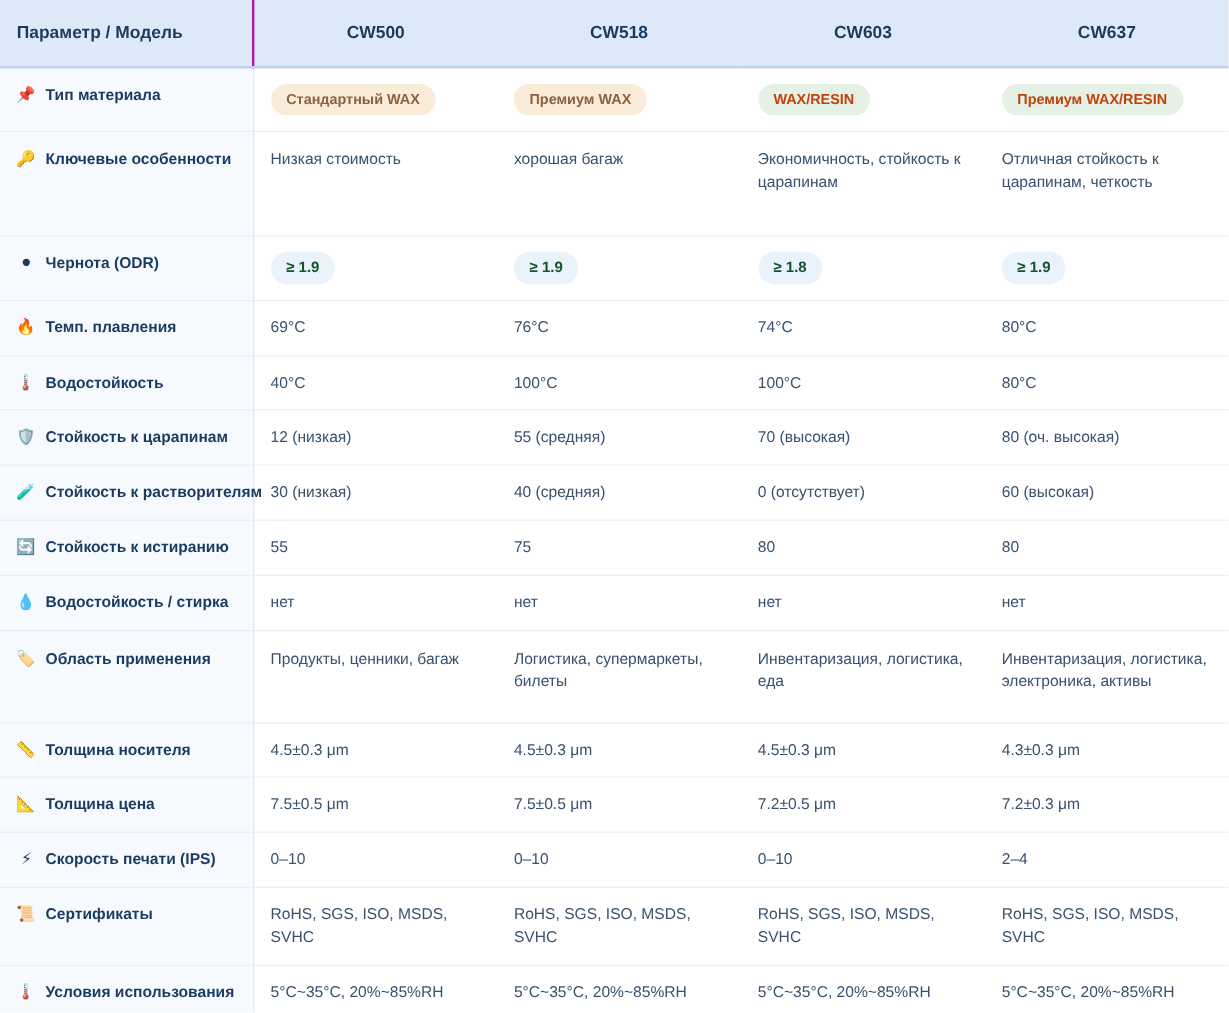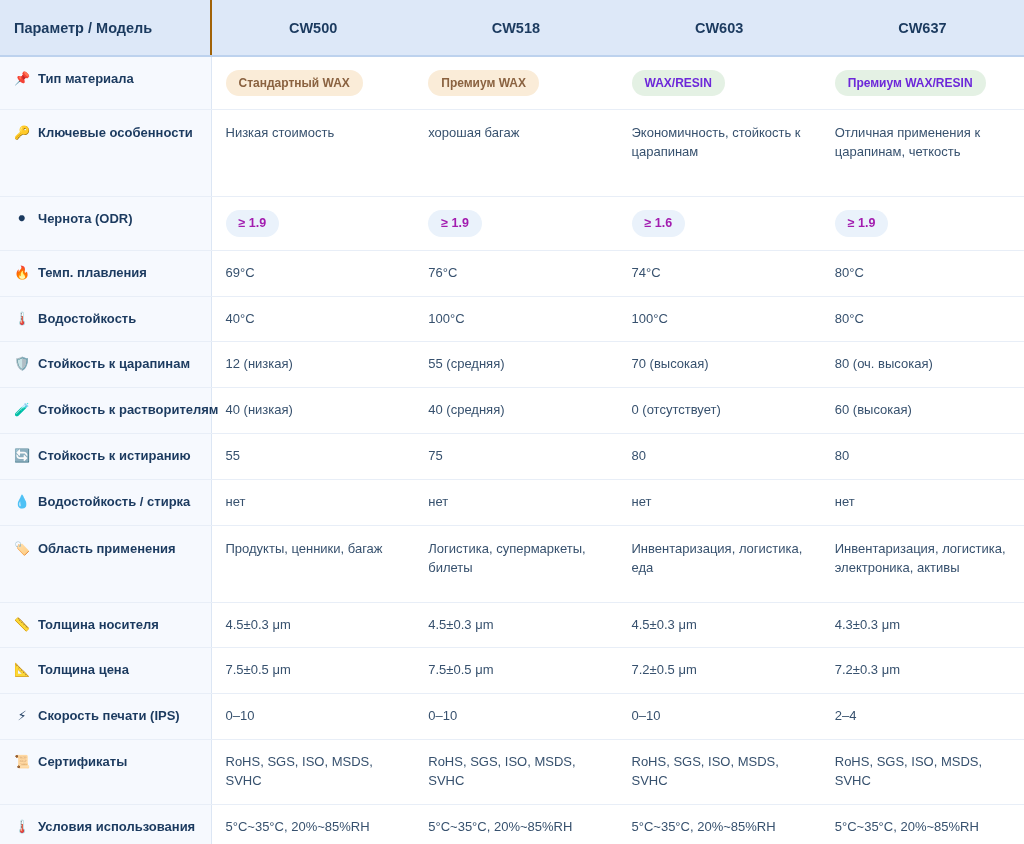--- a/index.html
+++ b/index.html
@@ -30,21 +30,21 @@
     color: #1b3a5f;
     font-size: 14.5px;
     font-weight: bold;
     padding: 16px 14px;
     border-bottom: 2px solid #bdd2ee;
     vertical-align: middle;
     height: 56px;
   }
   thead th.param-head {
     text-align: left;
-    border-right: 2px solid #a16207;
+    border-right: 2px solid #a21caf;
   }
 
   
   tbody td {
     border-bottom: 1px solid #e8eef7;
     font-size: 13px;
     color: #37516e;
     padding: 13px 14px;
     vertical-align: top;
     line-height: 1.45;
@@ -78,22 +78,22 @@
   .badge {
     display: inline-block;
     padding: 5px 13px;
     border-radius: 999px;
     font-size: 12px;
     font-weight: bold;
     white-space: nowrap;
     line-height: 1.35;
   }
   .badge.orange { background: #faecd8; color: #8a6240; }
-  .badge.green  { background: #e4f1e4; color: #6d28d9; }
-  .badge.blue   { background: #eaf2fb; color: #a21caf; font-size: 12.5px; }
+  .badge.green  { background: #e4f1e4; color: #c2410c; }
+  .badge.blue   { background: #eaf2fb; color: #14532d; font-size: 12.5px; }
 
   
   tr.tall td { padding-top: 14px; padding-bottom: 34px; }
   tr.tall-sm td { padding-top: 14px; padding-bottom: 24px; }
 </style>
 </head>
 <body>
 
 <div class="table-wrap">
   <table class="spec">
@@ -129,32 +129,32 @@
         <tr class="tall">
           <td class="param-cell">
             <div class="param-inner">
               <span class="ico">🔑</span>
               <span>Ключевые особенности</span>
             </div>
           </td>
           <td>Низкая стоимость</td>
           <td>хорошая багаж</td>
           <td>Экономичность, стойкость к царапинам</td>
-          <td>Отличная применения к царапинам, четкость</td>
+          <td>Отличная стойкость к царапинам, четкость</td>
         </tr>
         <tr>
           <td class="param-cell">
             <div class="param-inner">
               <span class="ico">⚫</span>
               <span>Чернота (ODR)</span>
             </div>
           </td>
           <td><span class="badge blue">≥ 1.9</span></td>
           <td><span class="badge blue">≥ 1.9</span></td>
-          <td><span class="badge blue">≥ 1.6</span></td>
+          <td><span class="badge blue">≥ 1.8</span></td>
           <td><span class="badge blue">≥ 1.9</span></td>
         </tr>
         <tr>
           <td class="param-cell">
             <div class="param-inner">
               <span class="ico">🔥</span>
               <span>Темп. плавления</span>
             </div>
           </td>
           <td>69°C</td>
@@ -186,21 +186,21 @@
           <td>70 (высокая)</td>
           <td>80 (оч. высокая)</td>
         </tr>
         <tr>
           <td class="param-cell">
             <div class="param-inner">
               <span class="ico">🧪</span>
               <span>Стойкость к растворителям</span>
             </div>
           </td>
-          <td>40 (низкая)</td>
+          <td>30 (низкая)</td>
           <td>40 (средняя)</td>
           <td>0 (отсутствует)</td>
           <td>60 (высокая)</td>
         </tr>
         <tr>
           <td class="param-cell">
             <div class="param-inner">
               <span class="ico">🔄</span>
               <span>Стойкость к истиранию</span>
             </div>

